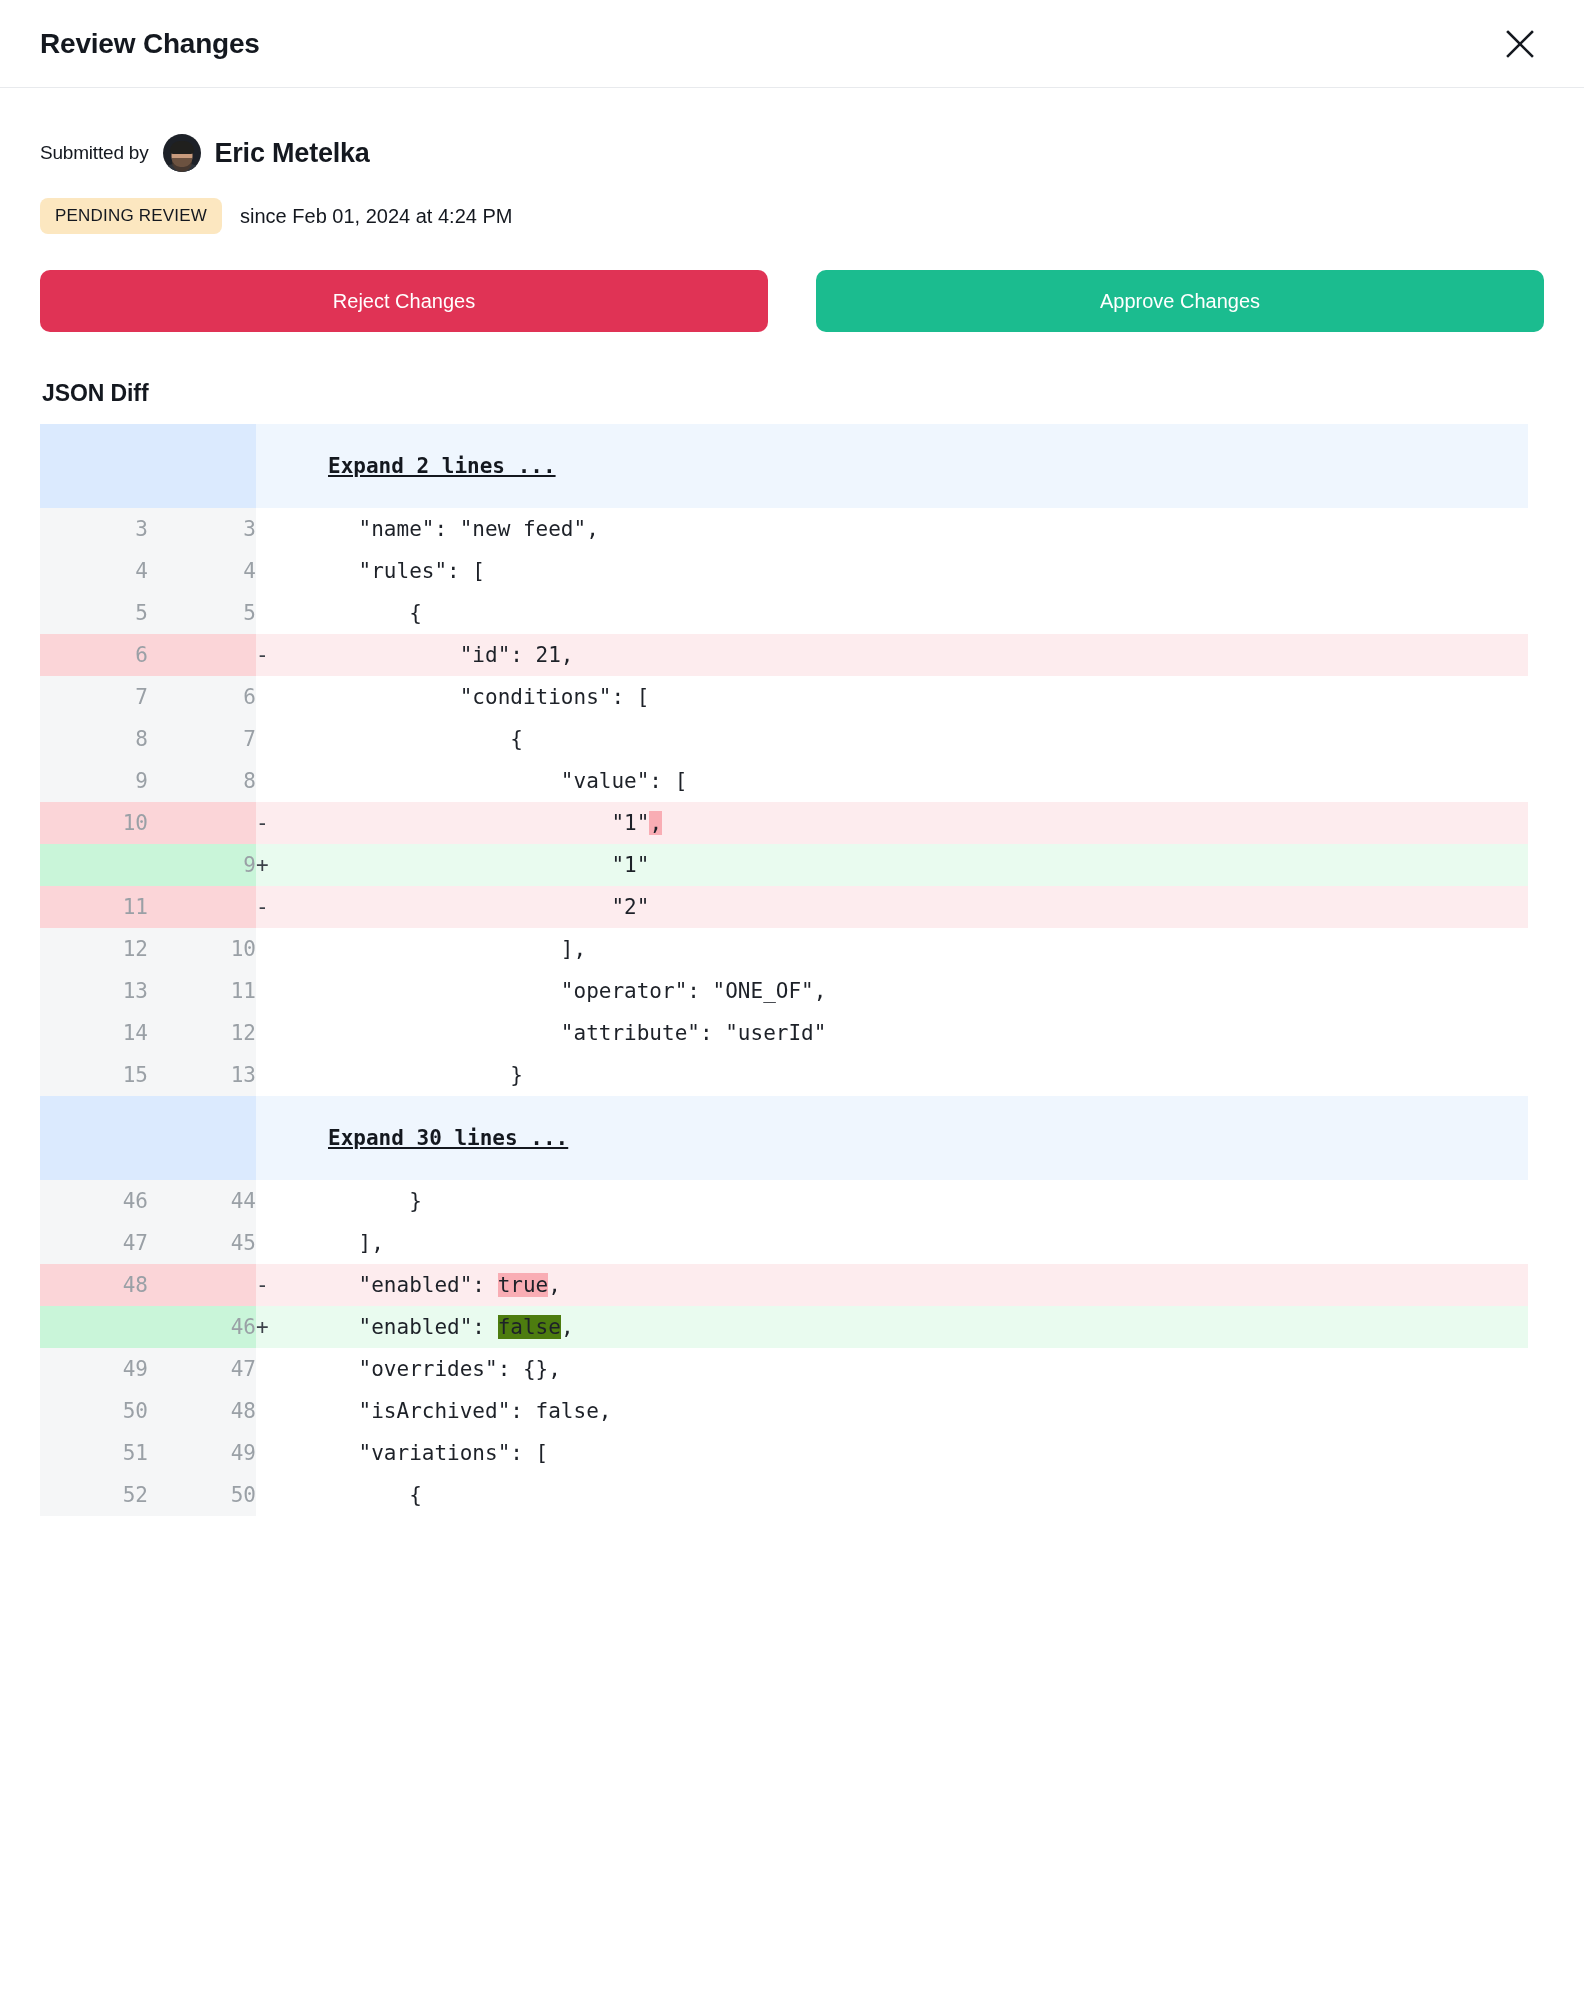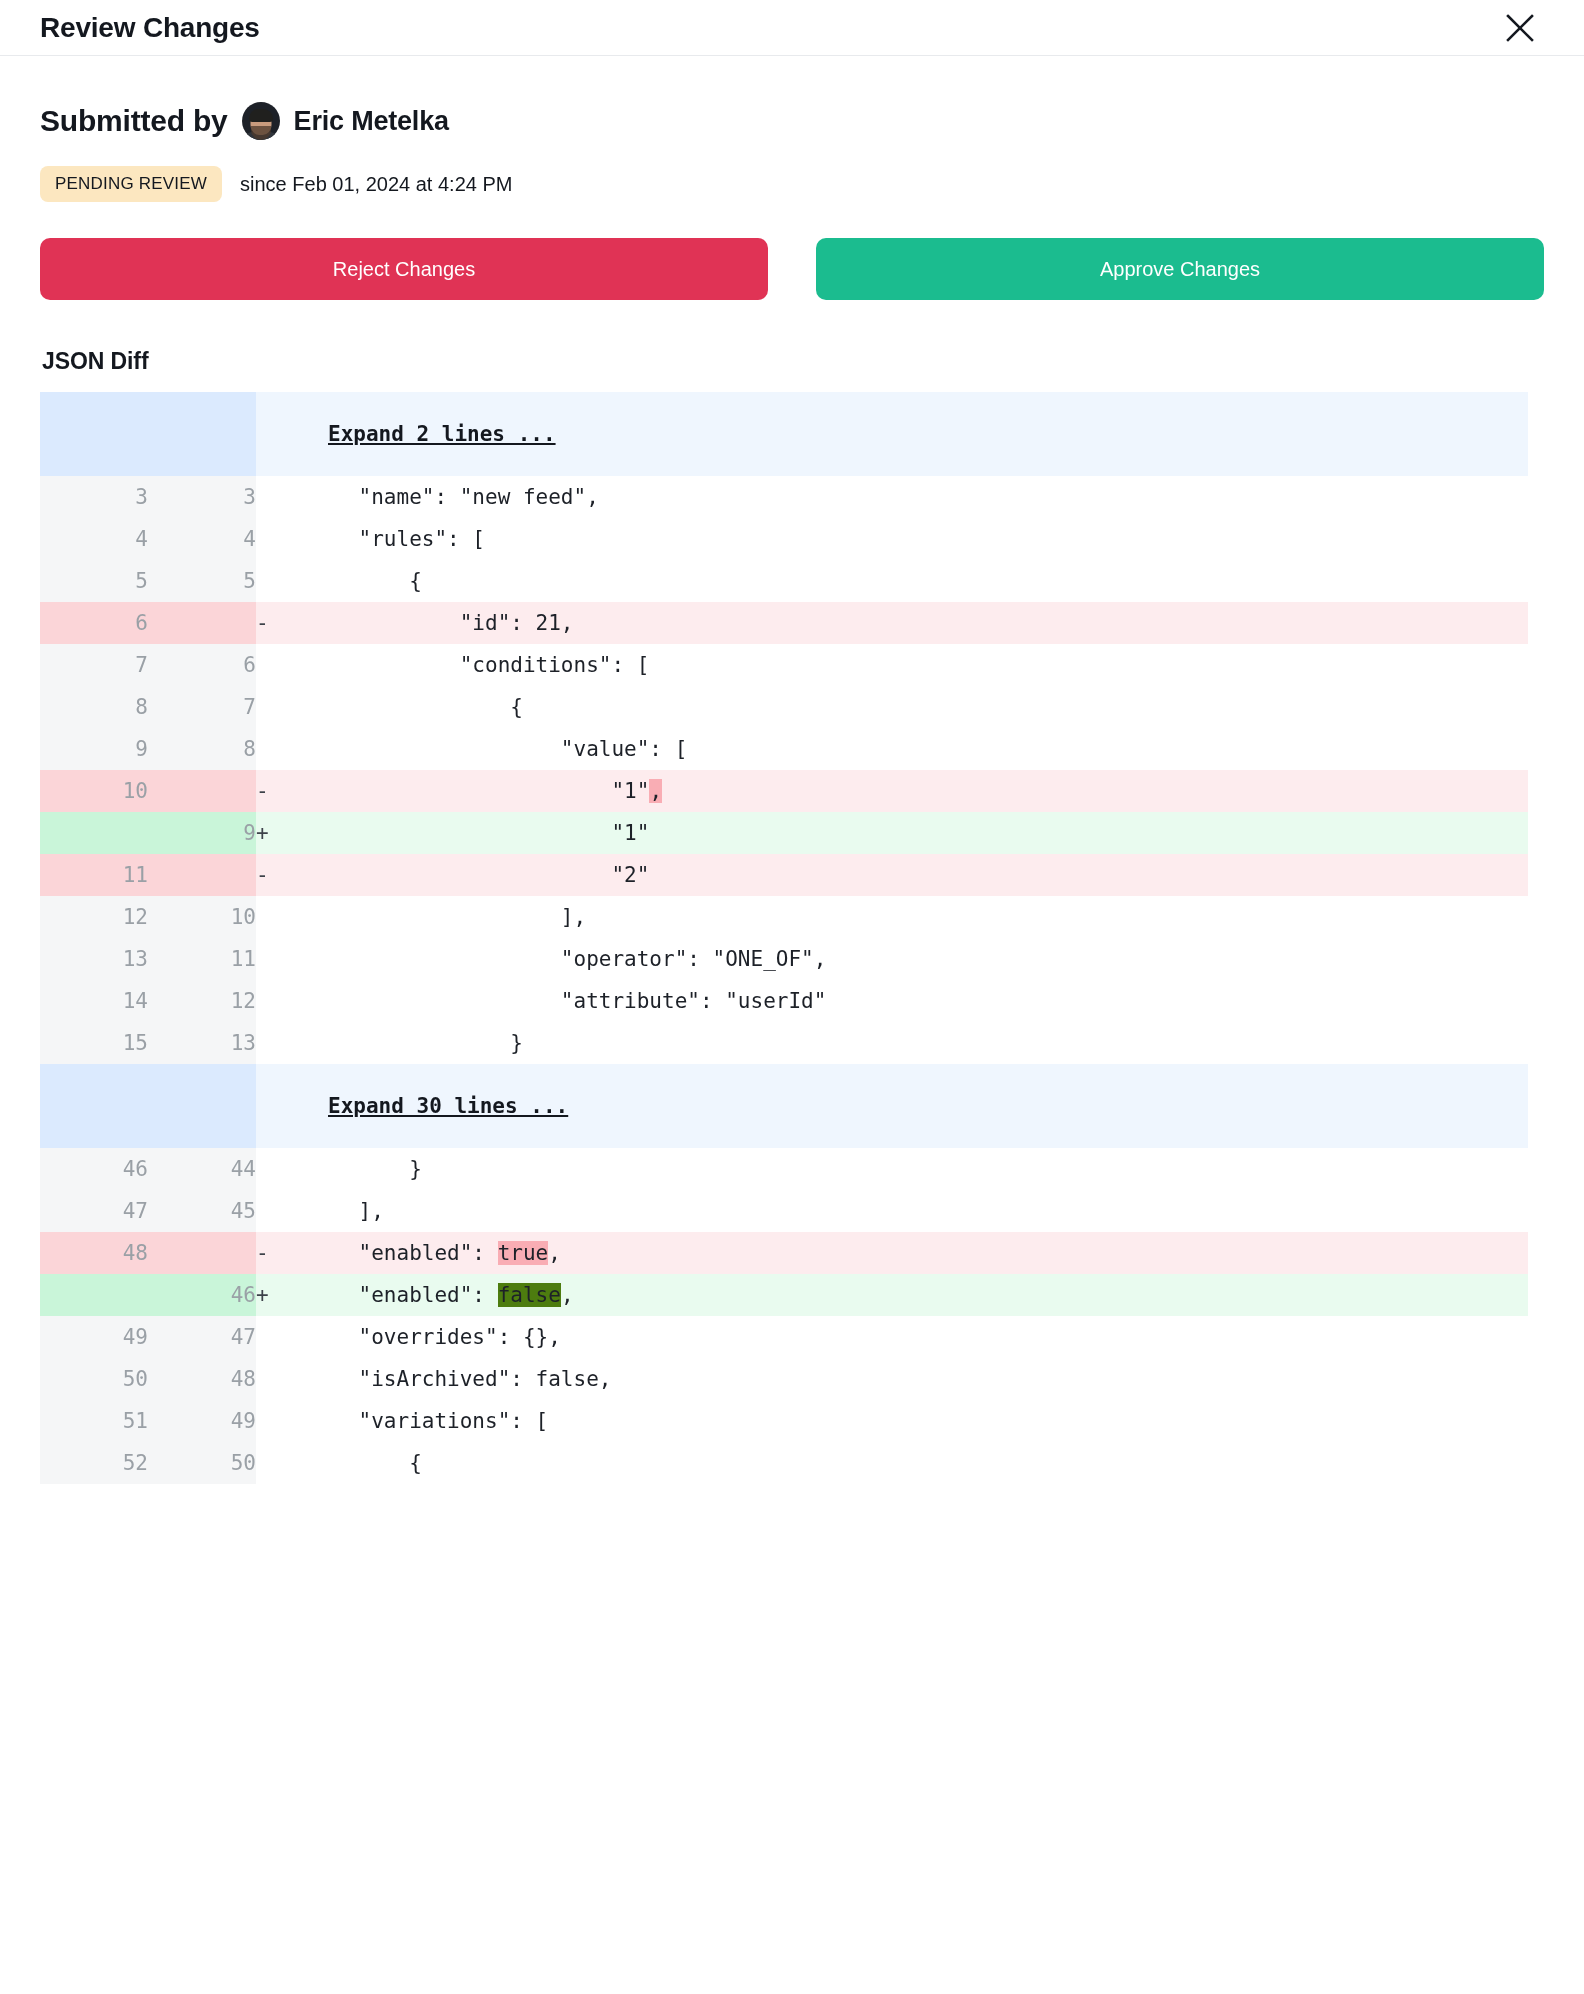--- a/index.html
+++ b/index.html
@@ -10,21 +10,21 @@
     width: 1584px;
   }
   body {
     font-family: "Liberation Sans", sans-serif;
     color: #14181f;
     -webkit-font-smoothing: antialiased;
   }
 
   
   .modal-header {
-    height: 56px;
+    height: 88px;
     display: flex;
     align-items: center;
     justify-content: space-between;
     padding: 0 42px 0 40px;
     border-bottom: 1px solid #e8eaed;
     gap: 42px;
   }
   .modal-title {
     font-size: 28px;
     font-weight: 700;
@@ -44,22 +44,22 @@
     padding: 46px 40px 0 40px;
   }
 
   .submitted-row {
     display: flex;
     align-items: center;
     gap: 14px;
     margin-bottom: 26px;
   }
   .submitted-label {
-    font-size: 30px;
-    font-weight: 700;
+    font-size: 19px;
+    font-weight: 400;
     letter-spacing: -0.2px;
   }
   .avatar {
     width: 38px; height: 38px;
     border-radius: 50%;
     overflow: hidden;
     flex: 0 0 auto;
     background: #1d2128;
     position: relative;
   }

